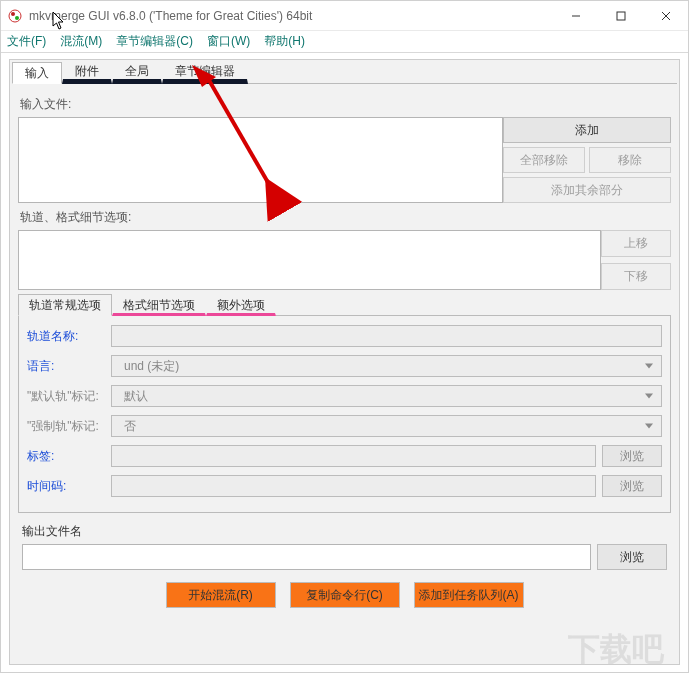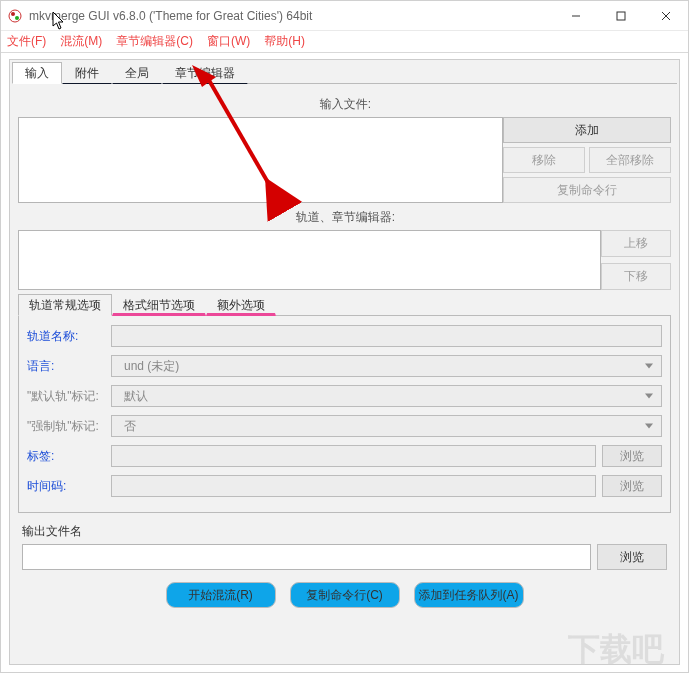--- a/index.html
+++ b/index.html
@@ -36,21 +36,21 @@
     color: #444; font-size: 12px;
   }
 
   
   .menubar {
     height: 22px;
     display: flex;
     align-items: center;
     padding-left: 6px;
     gap: 14px;
-    color: #ef4444;
+    color: #0f766e;
     border-bottom: 1px solid #d9d9d9;
   }
   .menubar span { cursor: default; }
 
   
   .panel {
     margin: 6px 8px;
     border: 1px solid #ccc;
     background: #f2f2f2;
     padding: 2px 2px 8px 2px;
@@ -71,34 +71,34 @@
     background: #f2f2f2;
     display:flex; align-items:center;
     border-bottom: 1px solid #bbb;
   }
   .tab.active {
     background: #fff;
     border: 1px solid #bbb;
     border-bottom: 1px solid #fff;
   }
   .tab:not(.active){
-    border-bottom: 1px solid #0f172a;
+    border-bottom: 5px solid #0f172a;
   }
   .tabstrip-fill{
     flex:1;
     border-bottom:1px solid #bbb;
   }
 
   .tabbody {
     background: #f2f2f2;
     border-top: none;
     padding: 6px 6px 2px 6px;
   }
 
-  .label { color: #555; margin: 6px 0 4px 2px; display:block;text-align:center; }
+  .label { color: #555; margin: 6px 0 4px 2px; display:block; }
 
   .row { display:flex; }
   .filesbox {
     flex:1;
     background:#fff;
     border:1px solid #b5b5b5;
     height:86px;
   }
   .btncol { width:168px; display:flex; flex-direction:column; gap:4px; }
   .btncol .btnrow { display:flex; gap:4px; }
@@ -171,21 +171,21 @@
   .outinput{
     flex:1; height:26px; background:#fff; border:1px solid #b5b5b5;
   }
   .outbtn{ width:70px; height:26px; background:#e6e6e6; border:1px solid #bcbcbc;
     display:flex;align-items:center;justify-content:center;color:#333;}
 
   .footer {
     display:flex; justify-content:center; gap:14px;
     margin-top:12px;
   }
-  .footer .btn { width:110px; height:26px; flex:0 0 auto; background:#0ea5e9;border-radius:9px; }
+  .footer .btn { width:110px; height:26px; flex:0 0 auto; background:#f97316; }
 
   
   .arrow {
     position:absolute;
     left:150px; top:64px;
     pointer-events:none;
   }
 
   
   .cursor{
@@ -255,30 +255,30 @@
   <div class="tabbody">
 
     <span class="label">输入文件:</span>
     <div class="row">
       <div class="filesbox"></div>
       <div class="btncol">
         <div class="btnrow">
           <div class="btn">添加</div>
         </div>
         <div class="btnrow">
+          <div class="btn disabled">全部移除</div>
           <div class="btn disabled">移除</div>
-          <div class="btn disabled">全部移除</div>
         </div>
         <div class="btnrow">
-          <div class="btn disabled">复制命令行</div>
+          <div class="btn disabled">添加其余部分</div>
         </div>
       </div>
     </div>
 
-    <span class="label">轨道、章节编辑器:</span>
+    <span class="label">轨道、格式细节选项:</span>
     <div class="row">
       <div class="tracksbox"></div>
       <div class="btncol" style="width:70px; justify-content:space-between; gap:6px;">
         <div class="btn disabled" style="width:70px">上移</div>
         <div class="btn disabled" style="width:70px">下移</div>
       </div>
     </div>
 
     <div class="subtabs">
       <div class="subtab active">轨道常规选项</div>

